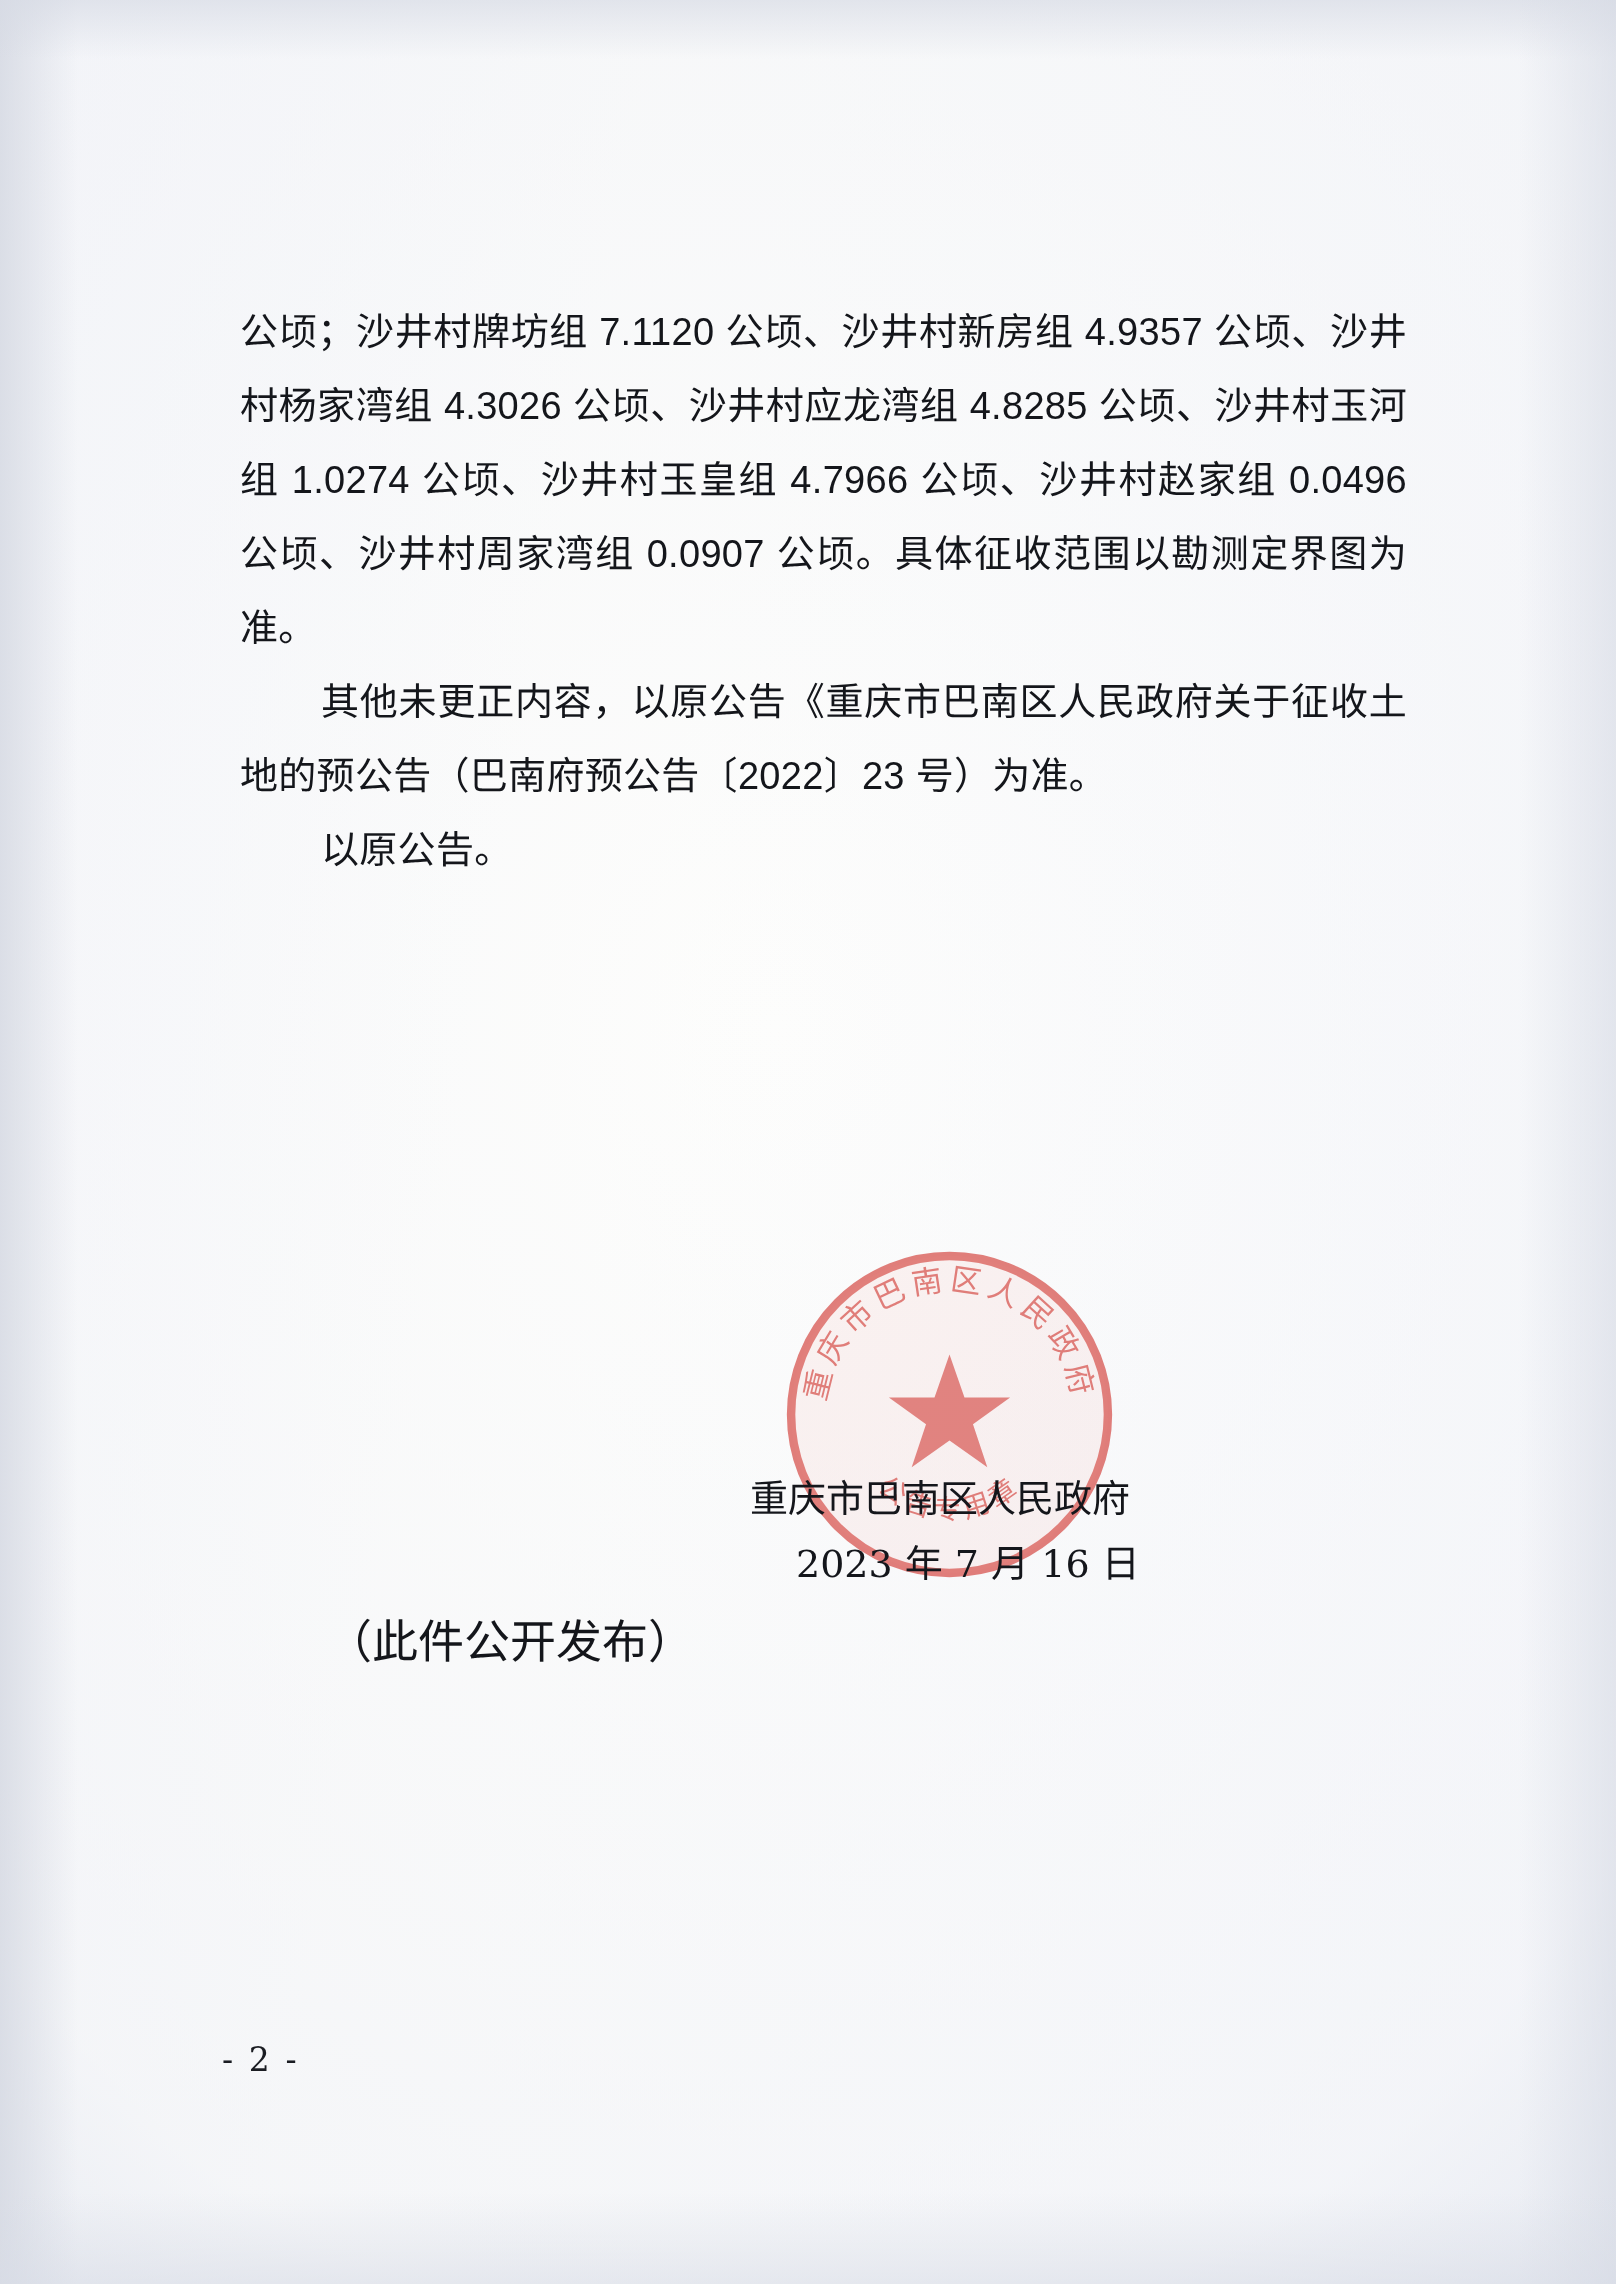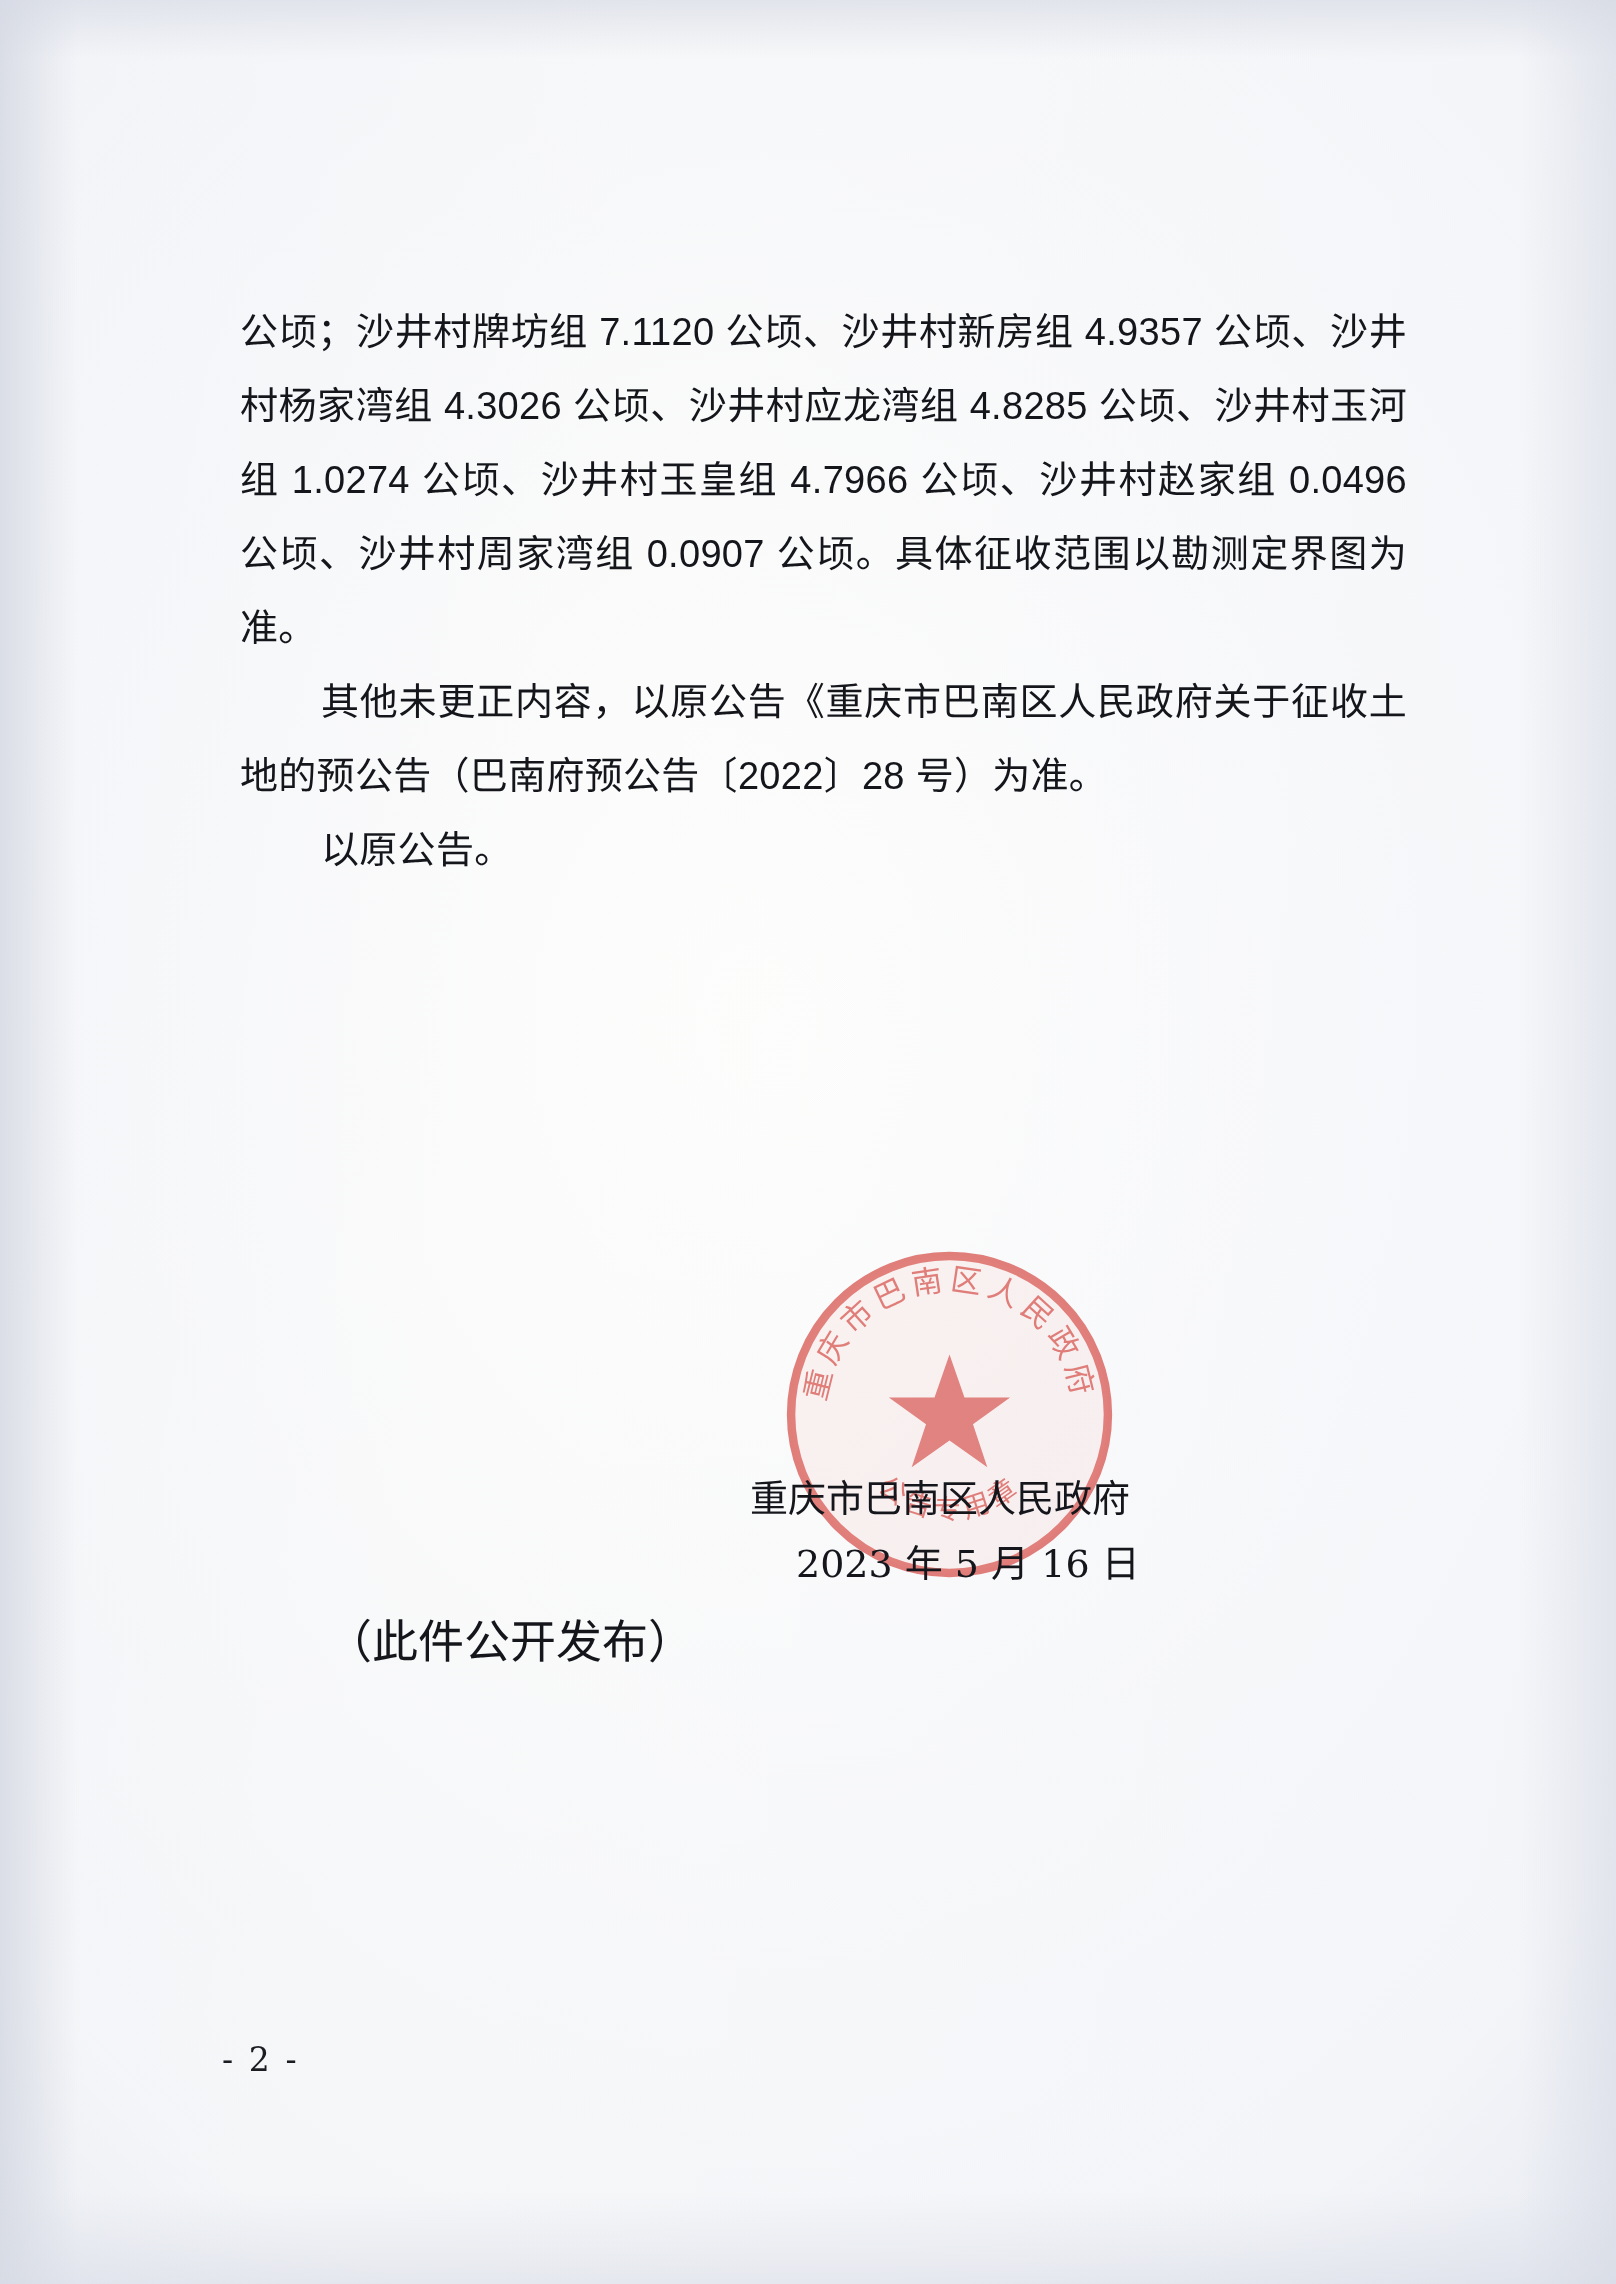--- a/index.html
+++ b/index.html
@@ -155,21 +155,21 @@
   <div class="edge-shadow-top"></div>
   <div class="edge-shadow-right"></div>
   <div class="edge-shadow-bottom"></div>
 
   <div class="content">
 
     <p class="body-text">公顷；沙井村牌坊组 7.1120 公顷、沙井村新房组 4.9357 公顷、沙井村杨家湾组 4.3026 公顷、沙井村应龙湾组 4.8285 公顷、沙井村玉河组 1.0274 公顷、沙井村玉皇组 4.7966 公顷、沙井村赵家组 0.0496 公顷、沙井村周家湾组 0.0907 公顷。具体征收范围以勘测定界图为准。</p>
 
 
 
-    <p class="body-text indent2">其他未更正内容，以原公告《重庆市巴南区人民政府关于征收土地的预公告（巴南府预公告〔2022〕28 号）为准。</p>
+    <p class="body-text indent2">其他未更正内容，以原公告《重庆市巴南区人民政府关于征收土地的预公告（巴南府预公告〔2022〕23 号）为准。</p>
 
     <p class="body-text indent2">以原公告。</p>
 
     <div class="gap-md"></div>
 
 
   </div>
 
   <div class="seal">
     <svg width="339" height="339" viewBox="0 0 520 520" xmlns="http://www.w3.org/2000/svg">
@@ -185,21 +185,21 @@
         <textPath href="#sealTopArc" startOffset="50%" text-anchor="middle">重庆市巴南区人民政府</textPath>
       </text>
       <text class="seal-text" font-size="42" fill="#d4453f" letter-spacing="7" opacity="0.95">
         <textPath href="#sealBottomArc" startOffset="50%" text-anchor="middle">公告专用章</textPath>
       </text>
     </svg>
   </div>
 
   <div class="signature-block">
     <div class="sig-line">重庆市巴南区人民政府</div>
-    <div class="sig-date">2023 年 5 月 16 日</div>
+    <div class="sig-date">2023 年 7 月 16 日</div>
   </div>
 
   <div class="public-note">（此件公开发布）</div>
 
   <div class="page-number">- 2 -</div>
 
 </div>
 
 
 </body></html>

